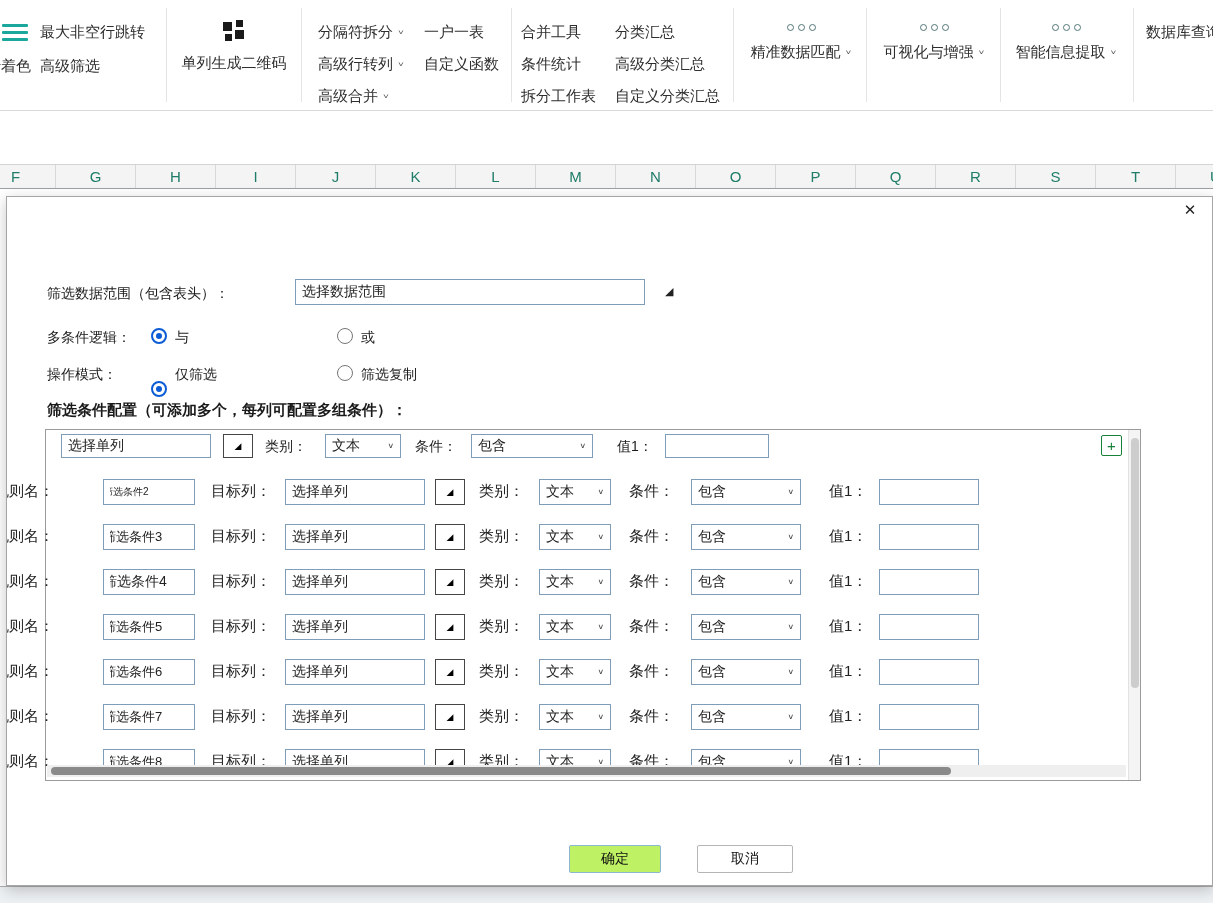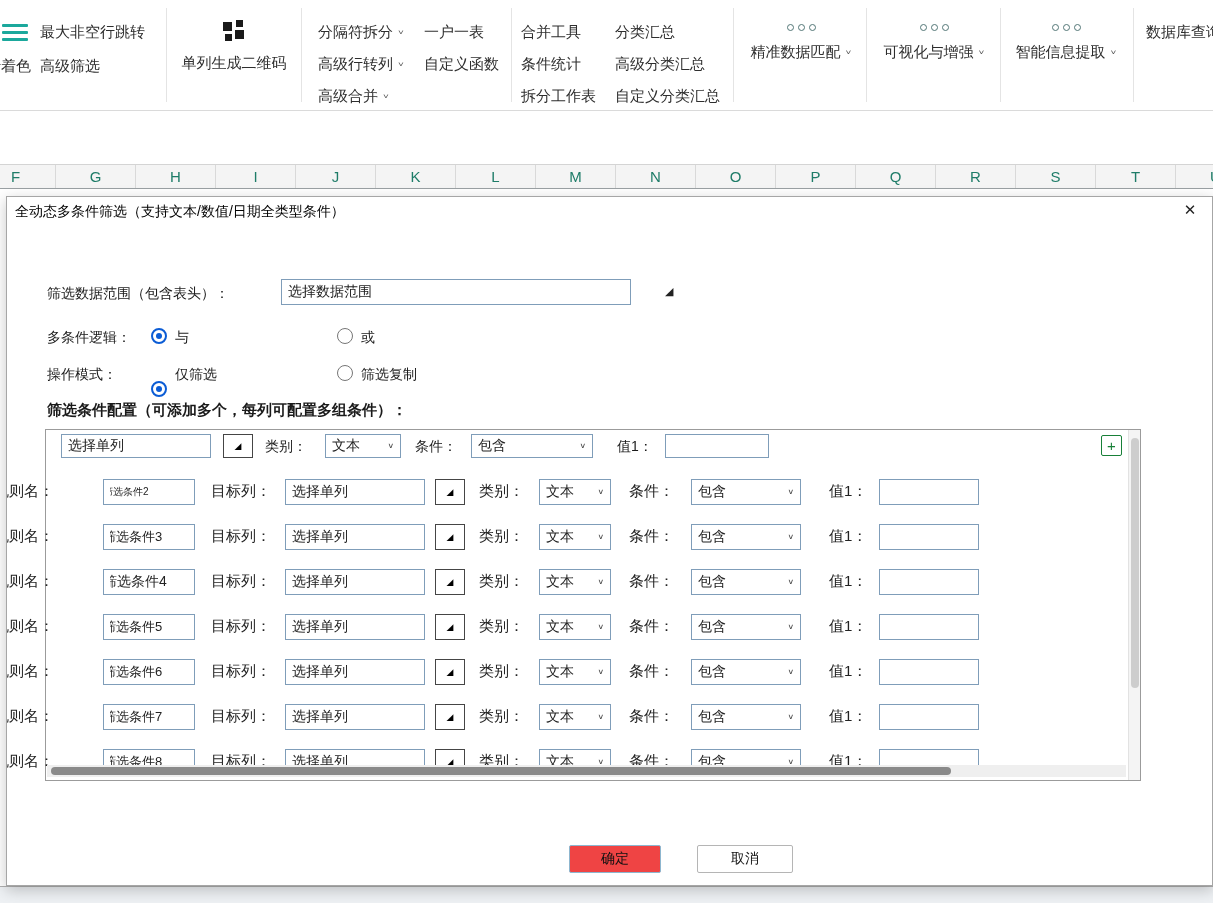--- a/index.html
+++ b/index.html
@@ -51,21 +51,21 @@
         display:flex;align-items:center;justify-content:center;border-radius:2px;box-sizing:border-box;cursor:pointer;}
   .vtrack{background:#f4f4f4;border-left:1px solid #e2e2e2;box-sizing:border-box;}
   .vthumb{background:#cdcdcd;border-radius:4px;}
   .htrack{background:#efefef;z-index:3;}
   .hthumb{position:absolute;background:#8a8a8a;border-radius:5px;}
   .cond-row{position:absolute;left:0;width:1140px;height:26px;}
   .cond-row .rl{position:absolute;top:3px;font-size:15px;white-space:nowrap;}
   .name-input{text-indent:-7px;}
   .btn{display:flex;align-items:center;justify-content:center;font-size:14px;color:#111;
        border-radius:2px;box-sizing:border-box;cursor:pointer;}
-  .btn-ok{background:#ef4444;border:1px solid #8db6cf;}
+  .btn-ok{background:#bef264;border:1px solid #8db6cf;}
   .btn-cancel{background:#fff;border:1px solid #b5b5b5;}
 
   .bottom-strip{left:0;top:886px;width:1213px;height:17px;background:#eef1f4;border-top:1px solid #b0b0b0;box-sizing:border-box;}
 </style>
 </head>
 <body>
 
 <div class="abs ribbon">
   <div class="sep" style="left:166px"></div>
   <div class="sep" style="left:301px"></div>
@@ -191,28 +191,27 @@
     <div class="col-cell" style="left: 776px;">P</div>
     <div class="col-cell" style="left: 856px;">Q</div>
     <div class="col-cell" style="left: 936px;">R</div>
     <div class="col-cell" style="left: 1016px;">S</div>
     <div class="col-cell" style="left: 1096px;">T</div>
     <div class="col-cell" style="left: 1176px;">U</div>
   </div>
 
 <div class="abs dialog">
 
-  <div class="abs dlg-title">全动态多条件筛选（支持文本/数值/日期全类型条件）</div>
   <div class="abs close-btn">
     <span>✕</span>
   </div>
 
 
   <div class="abs lbl" style="left:40px;top:88px">筛选数据范围（包含表头）：</div>
-  <input class="abs tb" style="left: 274px; top: 82px; width: 350px; height: 26px;" value="选择数据范围">
+  <input class="abs tb" style="left: 288px; top: 82px; width: 350px; height: 26px;" value="选择数据范围">
   <div class="abs" style="left:658px;top:88px;font-size:11px;cursor:pointer">◢</div>
 
   <div class="abs lbl" style="left:40px;top:132px">多条件逻辑：</div>
   <div class="abs radio on" style="left:144px;top:131px"></div>
   <div class="abs lbl" style="left:168px;top:132px">与</div>
   <div class="abs radio off" style="left:330px;top:131px"></div>
   <div class="abs lbl" style="left:354px;top:132px">或</div>
 
   <div class="abs lbl" style="left:40px;top:169px">操作模式：</div>
   <div class="abs radio on" style="left:144px;top:168px"></div>

